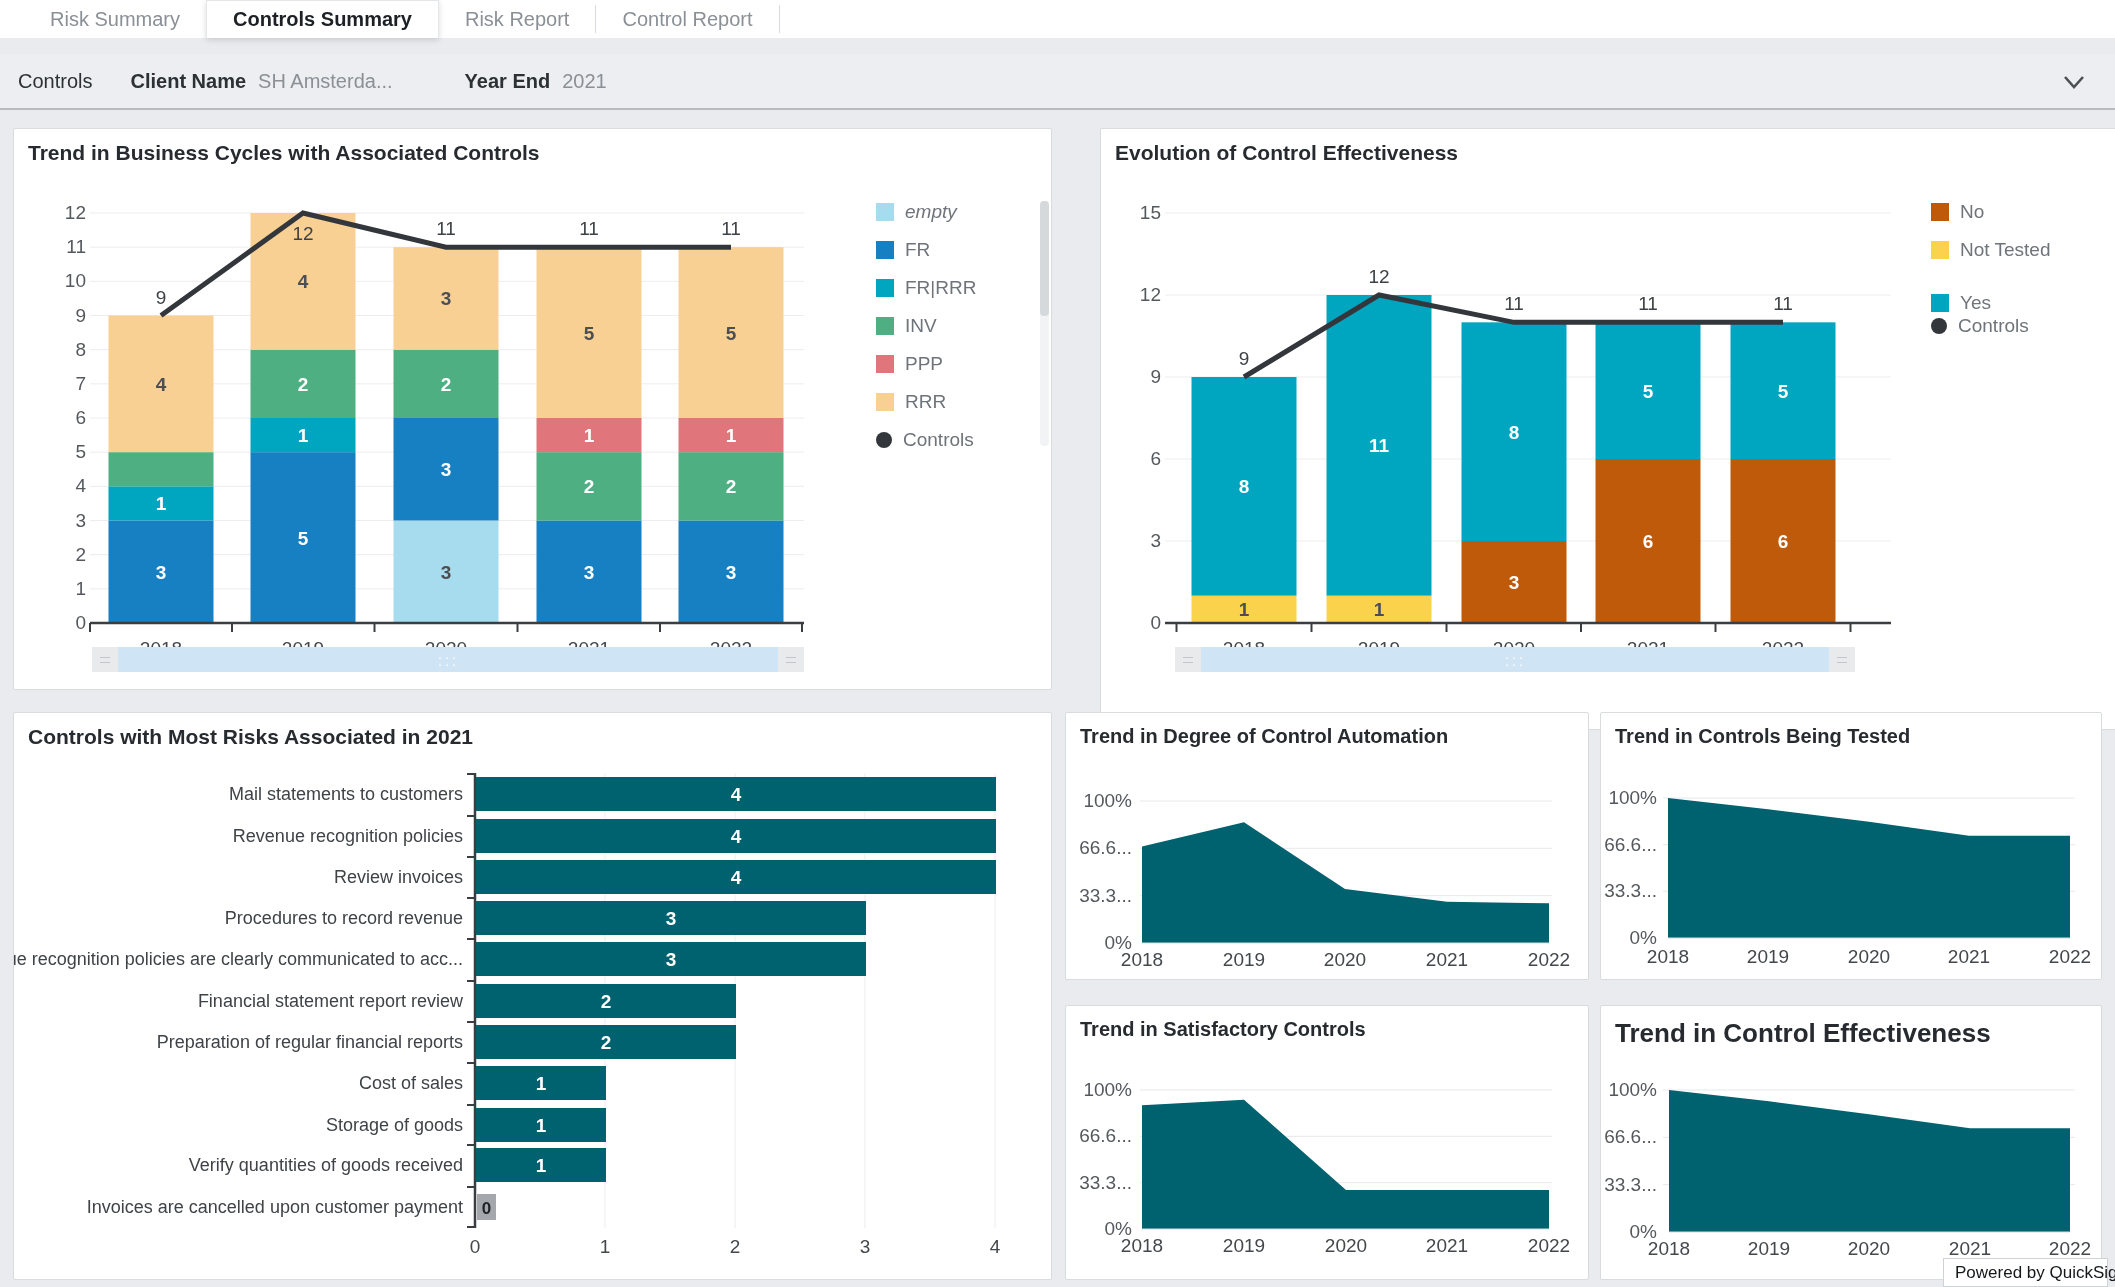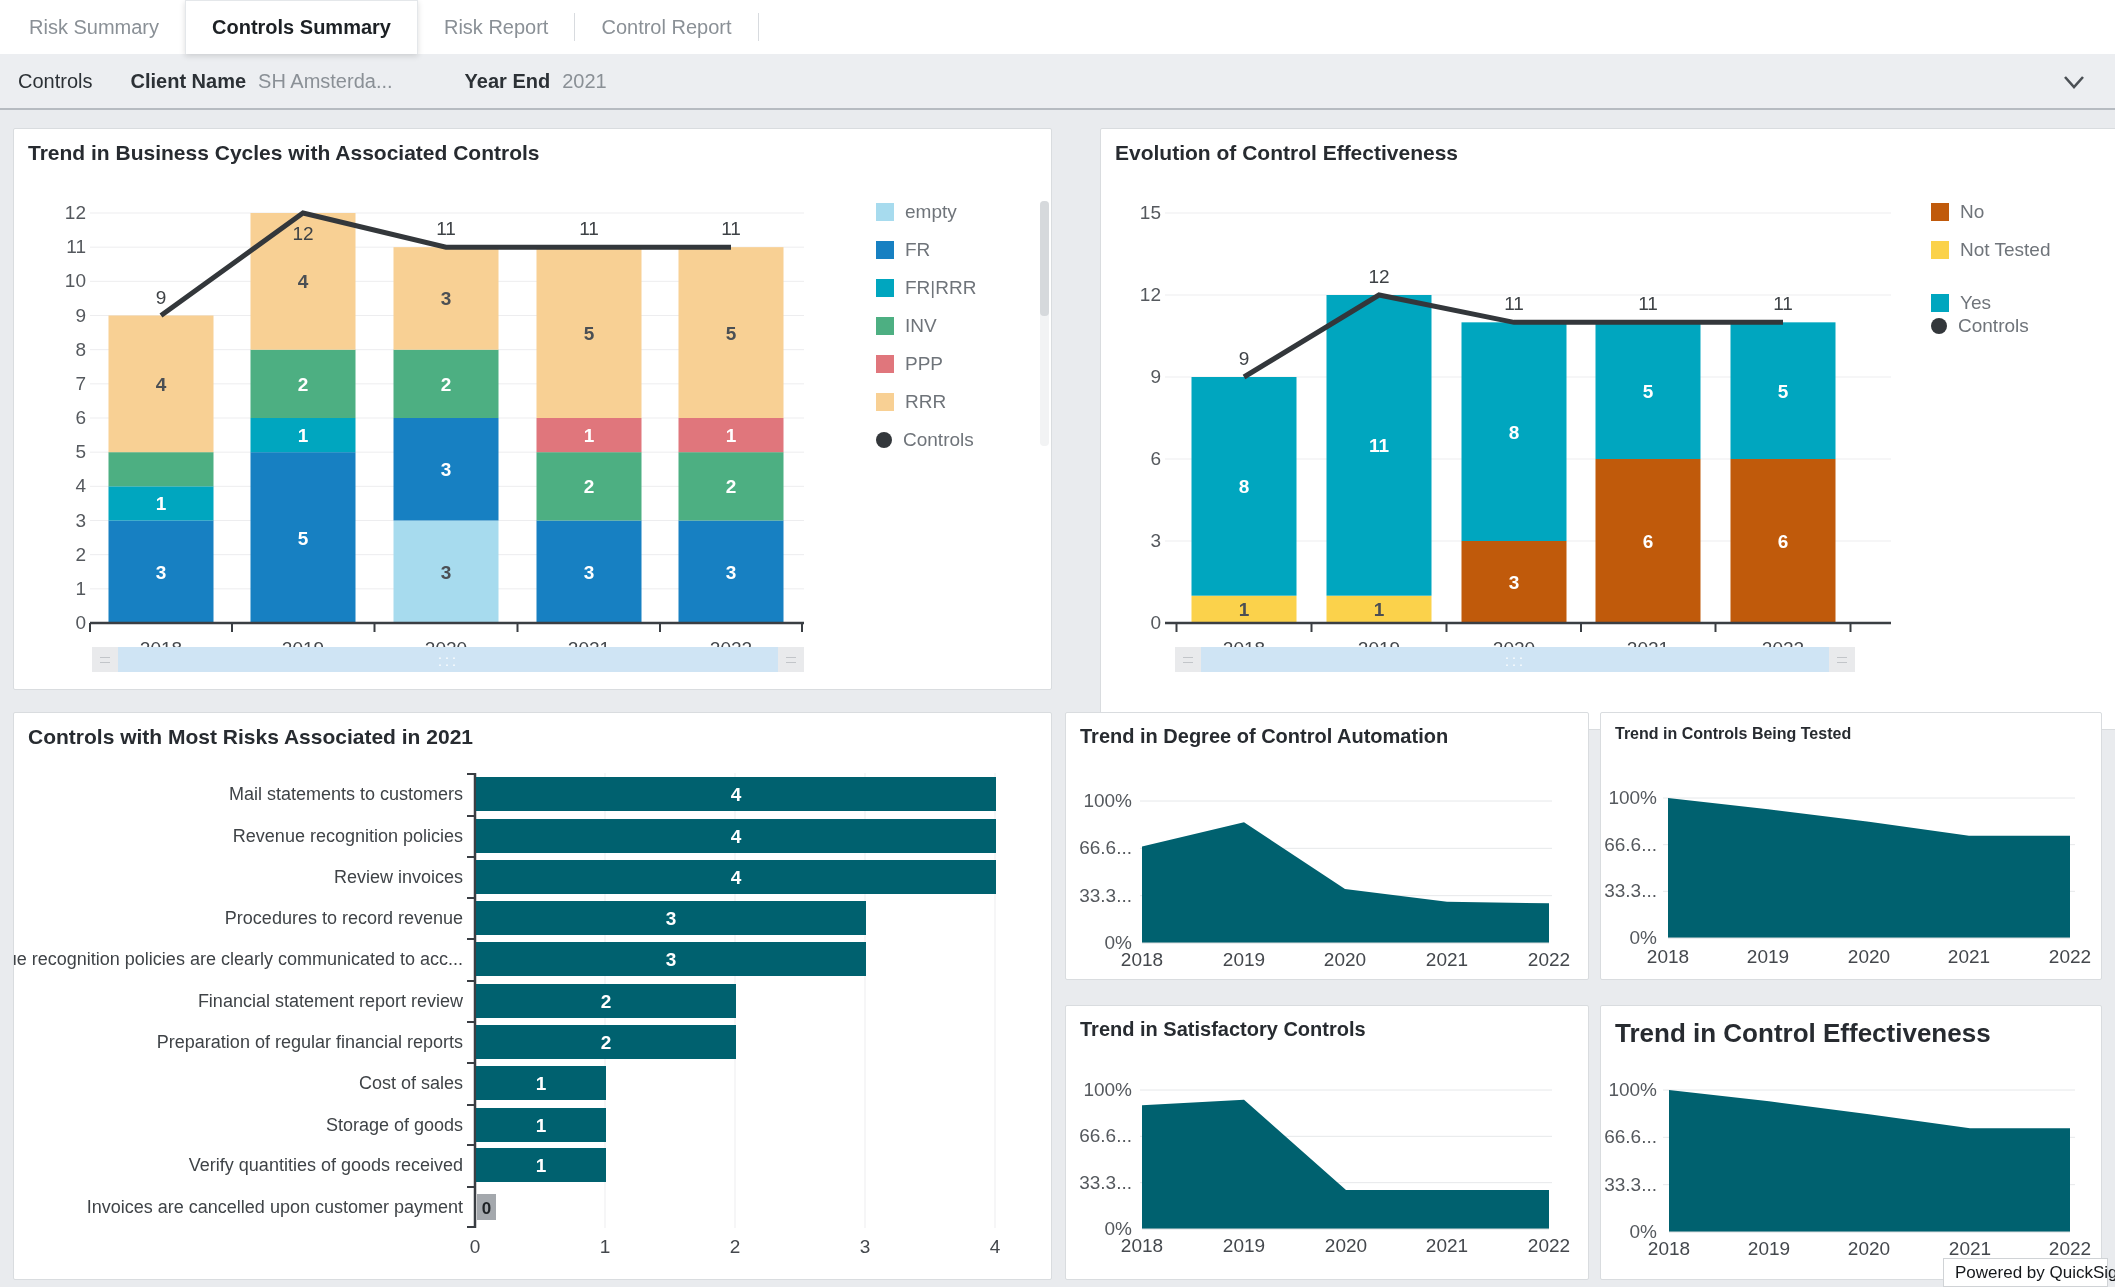--- a/index.html
+++ b/index.html
@@ -1,21 +1,21 @@
 <!DOCTYPE html>
 <html><head>
 <meta charset="utf-8">
 <style>
   * { margin:0; padding:0; box-sizing:border-box; }
   html,body { background:#e9ebee; }
   body { font-family:"Liberation Sans", sans-serif; }
   .screen { position:relative; width:2115px; height:1287px; background:#e9ebee; overflow:hidden; }
 
   
-  .tabbar { position:absolute; left:0; top:0; width:2115px; height:54px; background:#ffffff; display:flex; align-items:stretch; padding-left:3px; }
+  .tabbar { position:absolute; left:0; top:0; width:2115px; height:38px; background:#ffffff; display:flex; align-items:stretch; padding-left:24px; }
   .tab { display:flex; align-items:center; padding:0 26px; font-size:20px; color:#8a9096; cursor:pointer; white-space:nowrap; }
   .tab.active { background:#ffffff; color:#1d2125; font-weight:bold; border:1px solid #e4e7ea; border-bottom:none; box-shadow:0 2px 6px rgba(0,0,0,0.14); position:relative; z-index:2; }
   .tabsep { width:1px; height:28px; background:#d8dbdf; align-self:center; }
 
   
   .controlbar { position:absolute; left:0; top:54px; width:2115px; height:56px; background:#eceef1; border-bottom:2px solid #b6bbc1; display:flex; align-items:center; font-size:20px; color:#2c3136; }
   .cb-title { margin-left:18px; }
   .cb-label { font-weight:bold; margin-left:38px; }
   .cb-label.second { margin-left:72px; }
   .cb-value { color:#8a9096; margin-left:12px; }
@@ -25,21 +25,21 @@
   .panel { position:absolute; background:#ffffff; border:1px solid #d9dcdf; border-radius:2px; }
   .panel-title { position:absolute; left:14px; top:12px; font-size:21px; font-weight:bold; color:#272b30; white-space:nowrap; }
   .chart-host { position:absolute; left:0; top:0; }
   svg text { font-family:"Liberation Sans", sans-serif; }
 
   
   .legend-item { position:absolute; display:flex; align-items:center; cursor:pointer; }
   .legend-swatch { width:18px; height:18px; display:inline-block; }
   .legend-dot { width:16px; height:16px; border-radius:50%; display:inline-block; }
   .legend-label { margin-left:11px; font-size:19px; color:#6f747a; white-space:nowrap; }
-  .legend-label.italic { }
+  .legend-label.italic { font-style:italic; }
   .legend-vscroll { position:absolute; width:9px; background:#f2f3f4; border-radius:4px; }
   .legend-vscroll .thumb { position:absolute; left:0; top:0; width:9px; height:115px; background:#d6d9dc; border-radius:4px; }
 
   
   .hscroll { position:absolute; height:25px; display:flex; cursor:pointer; }
   .hs-cap { width:26px; background:#e9eaec; position:relative; }
   .hs-cap::after { content:""; position:absolute; left:8px; top:10px; width:10px; height:4px; border-top:1px solid #c2c5c9; border-bottom:1px solid #c2c5c9; }
   .hs-mid { flex:1; background:#cfe4f4; display:flex; align-items:center; justify-content:center; }
   .hs-mid span { color:rgba(255,255,255,0.95); font-size:15px; line-height:7px; letter-spacing:2px; text-align:center; }
 
@@ -352,21 +352,21 @@
           <polygon points="76,230 76,133.44 178,109.3 279,176.04 381,188.82 483,190.24 483,230" fill="#00616f"></polygon>
           <line x1="76" y1="230" x2="483" y2="230" stroke="#d9dcde" stroke-width="1"></line>
           <text x="76" y="253" fill="#44484d" font-size="19" text-anchor="middle" font-weight="normal" font-style="normal">2018</text>
           <text x="178" y="253" fill="#44484d" font-size="19" text-anchor="middle" font-weight="normal" font-style="normal">2019</text>
           <text x="279" y="253" fill="#44484d" font-size="19" text-anchor="middle" font-weight="normal" font-style="normal">2020</text>
           <text x="381" y="253" fill="#44484d" font-size="19" text-anchor="middle" font-weight="normal" font-style="normal">2021</text>
           <text x="483" y="253" fill="#44484d" font-size="19" text-anchor="middle" font-weight="normal" font-style="normal">2022</text>
         </svg></div>
   </div>
   <div class="panel" style="left:1600px; top:712px; width:502px; height:268px;">
-    <div class="panel-title" style="font-size:16px;">Trend in Controls Being Tested</div>
+    <div class="panel-title" style="font-size:20px;">Trend in Controls Being Tested</div>
     <div class="chart-host" id="chart5"><svg width="502" height="268">
           <text x="56" y="231" fill="#55595e" font-size="19" text-anchor="end" font-weight="normal" font-style="normal">0%</text>
           <line x1="62" y1="178.33333333333334" x2="474" y2="178.33333333333334" stroke="#e6e8ea" stroke-width="1"></line>
           <text x="56" y="184.33333333333334" fill="#55595e" font-size="19" text-anchor="end" font-weight="normal" font-style="normal">33.3...</text>
           <line x1="62" y1="131.66666666666669" x2="474" y2="131.66666666666669" stroke="#e6e8ea" stroke-width="1"></line>
           <text x="56" y="137.66666666666669" fill="#55595e" font-size="19" text-anchor="end" font-weight="normal" font-style="normal">66.6...</text>
           <line x1="62" y1="85" x2="474" y2="85" stroke="#e6e8ea" stroke-width="1"></line>
           <text x="56" y="91" fill="#55595e" font-size="19" text-anchor="end" font-weight="normal" font-style="normal">100%</text>
           <polygon points="67,225 67,85 167,96.19999999999999 268,108.80000000000001 368,122.8 469,122.8 469,225" fill="#00616f"></polygon>
           <line x1="67" y1="225" x2="469" y2="225" stroke="#d9dcde" stroke-width="1"></line>

